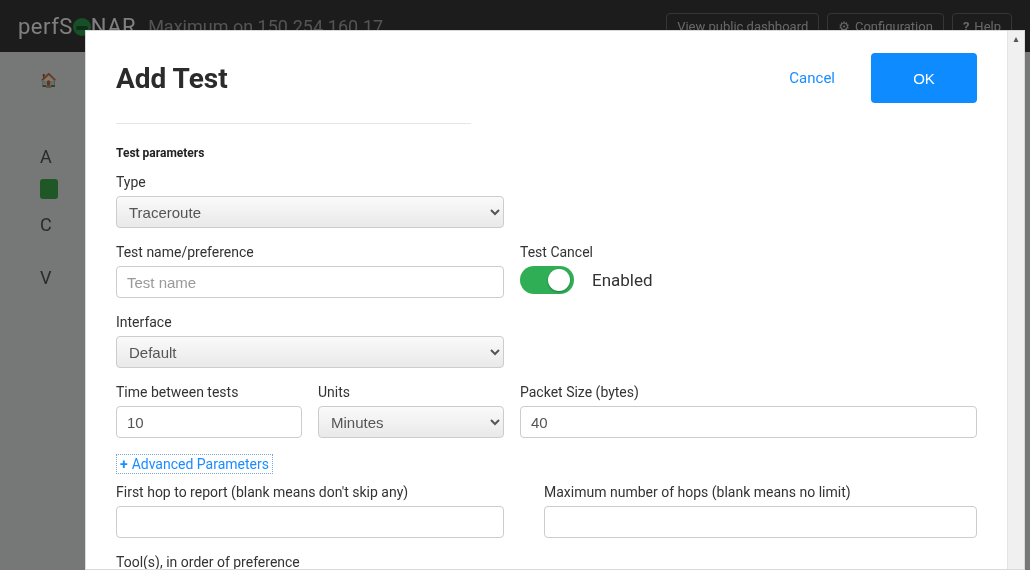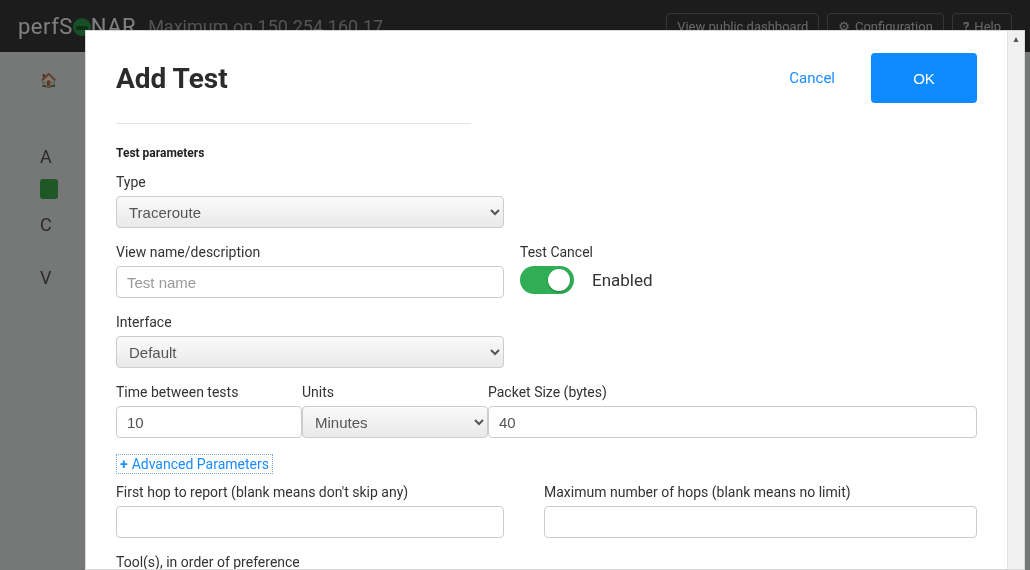--- a/index.html
+++ b/index.html
@@ -28,21 +28,21 @@
 
   .modal-header { display:flex; align-items:center; margin-bottom: 20px; }
   .modal-title { font-size: 28px; font-weight: 700; color:#2b2b2b; flex:0 0 auto; }
   .header-spacer { flex:1; }
   .cancel-link { color:#0d6efd; color:#1b8cff; font-size:15px; margin-right: 36px; cursor:pointer; }
   .ok-btn { background:#0d8bff; color:#fff; border:none; border-radius:4px; width:106px; height:50px; font-size:15px; cursor:pointer; }
   .title-underline { border-bottom:1px solid #e5e5e5; width:355px; margin-top:8px; margin-bottom: 22px;}
 
   .section-heading { font-size:12px; font-weight:700; color:#222; margin-bottom: 14px; }
 
-  .row { display:flex; gap: 0; margin-bottom: 16px; }
+  .row { display:flex; gap: 16px; margin-bottom: 16px; }
   .col { flex:1; min-width:0; }
   .col-narrow { flex:0 0 186px; }
   .col-units { flex:0 0 186px; }
 
   label.fld { display:block; font-size:14px; color:#333; margin-bottom: 6px; font-weight:400;}
   .control { width:100%; height:32px; border:1px solid #ccc; border-radius:4px; padding: 0 10px; font-size:15px; color:#555; background:#fff; }
   .control::placeholder { color:#999; }
   select.control { appearance:auto; background:#fff; padding-left:8px;}
   select.grey { background: linear-gradient(#fafafa,#e9e9e9); }
 
@@ -115,21 +115,21 @@
     <div class="wide388" style="margin-bottom:16px;">
       <label class="fld">Type</label>
       <select class="control grey">
         <option>Traceroute</option>
       </select>
     </div>
 
     
     <div class="form-area" style="margin-bottom:16px;">
       <div class="form-left">
-        <label class="fld">View name/description</label>
+        <label class="fld">Test name/preference</label>
         <input class="control" placeholder="Test name" style="">
       </div>
       <div class="form-right">
         <label class="fld">Test Cancel</label>
         <div class="toggle-row">
           <div class="toggle">
               <div class="knob"></div>
             </div>
           <span class="toggle-label">Enabled</span>
         </div>

